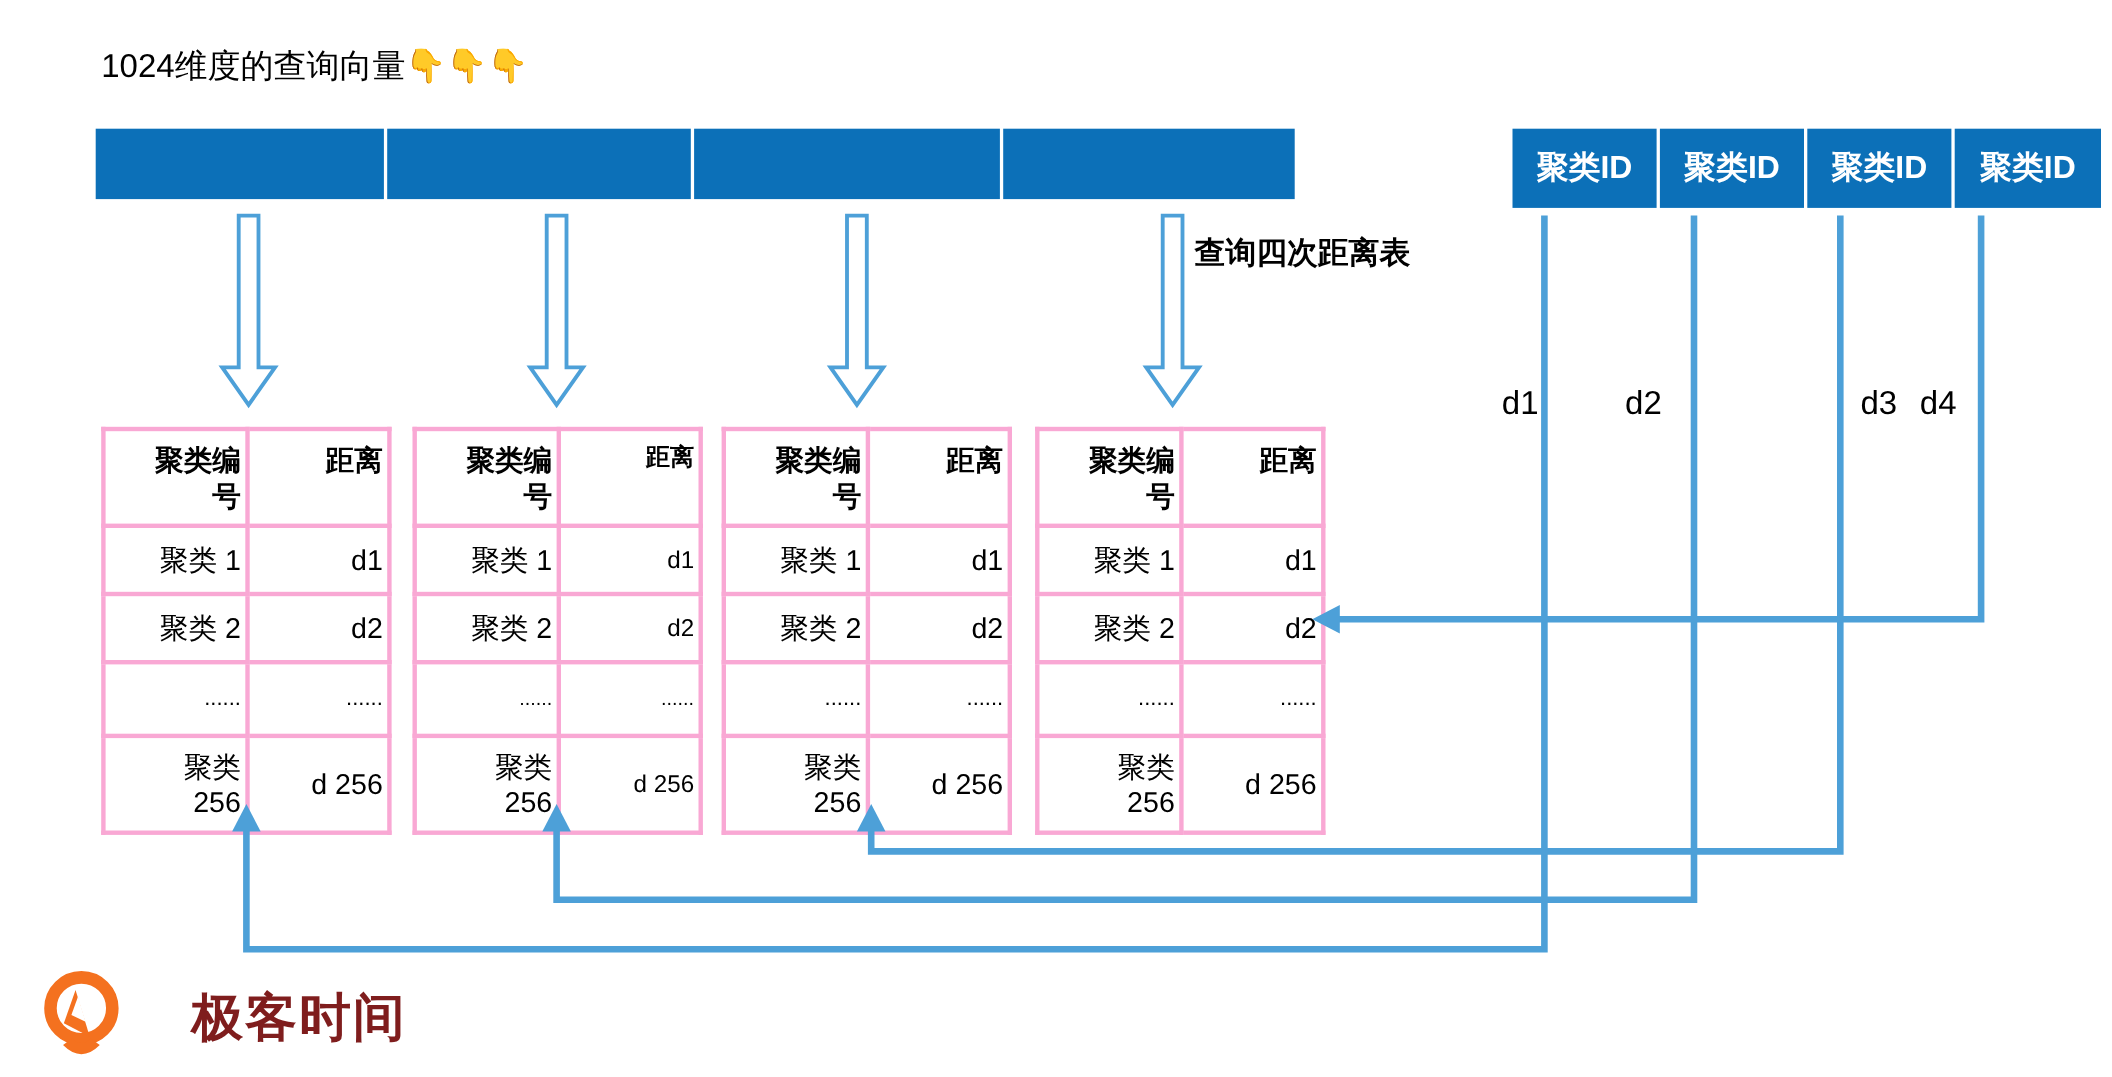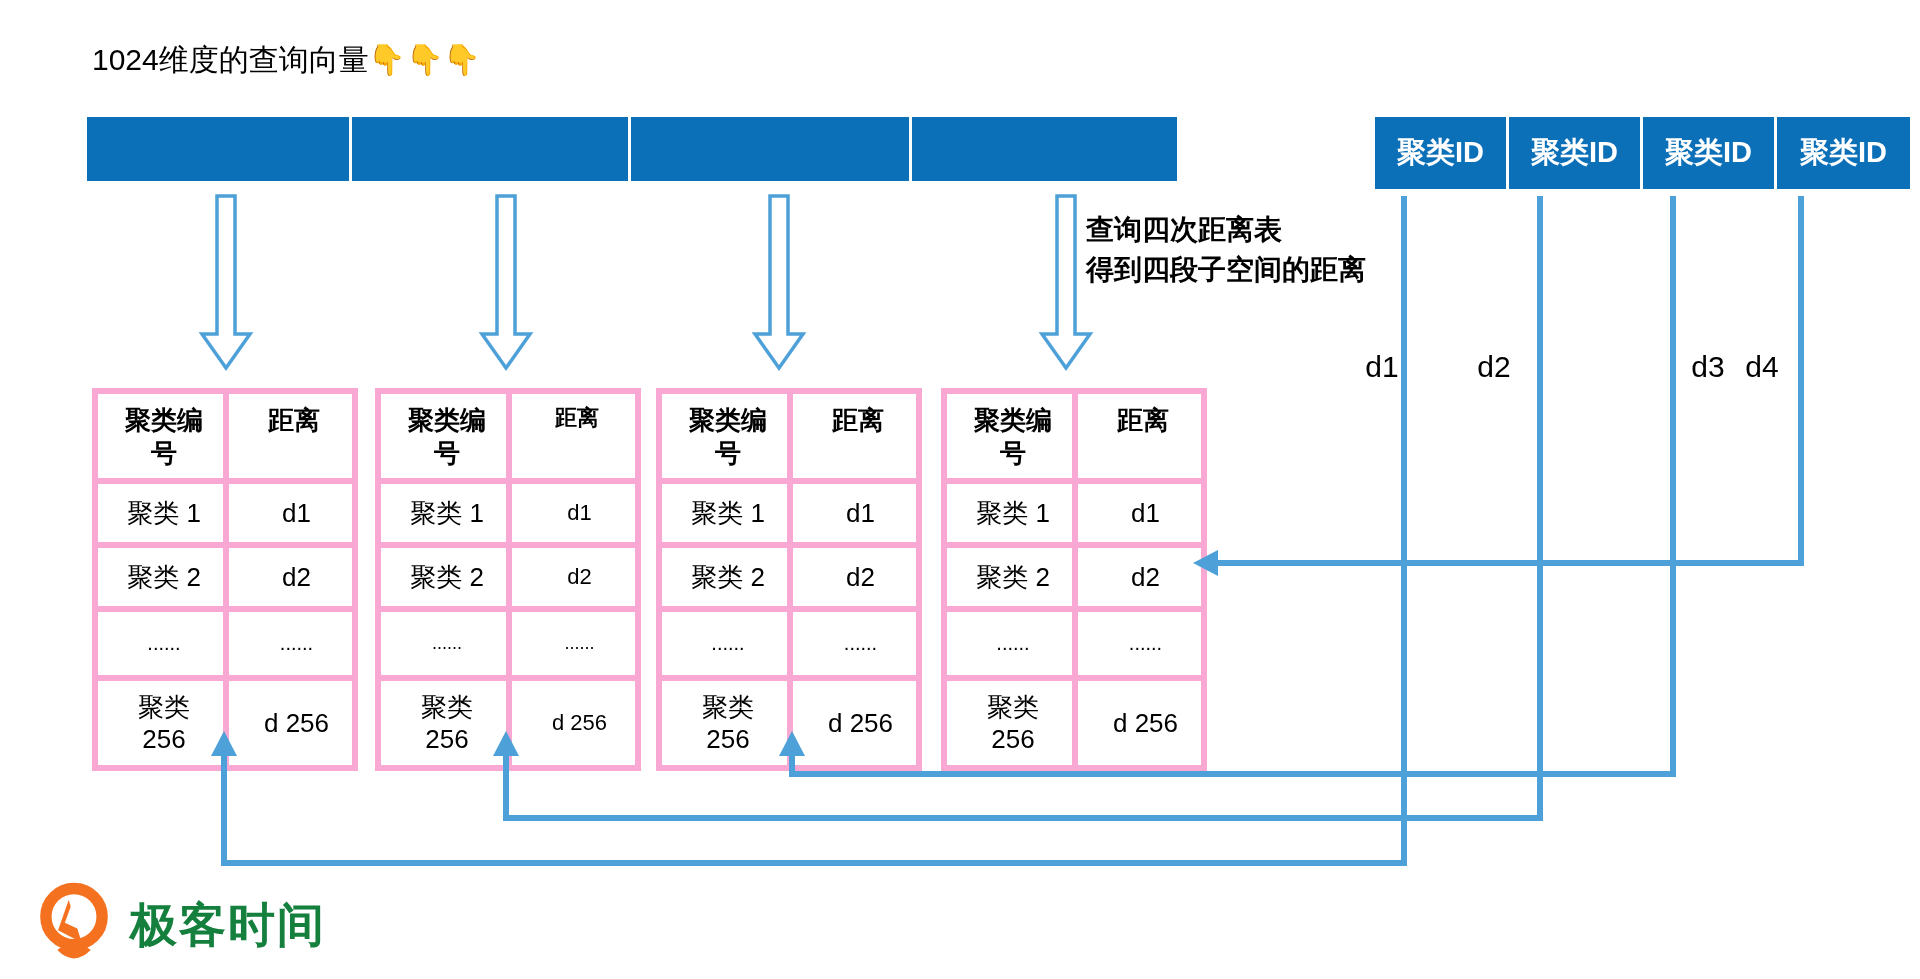--- a/index.html
+++ b/index.html
@@ -28,39 +28,39 @@
   #annotation{left:1086px;top:210px;font-size:28px;line-height:40px;white-space:nowrap;font-weight:bold;}
 
   
   .dlabel{top:350px;width:56px;text-align:center;font-size:30px;}
   #d1{left:1354px}#d2{left:1466px}#d3{left:1680px}#d4{left:1734px}
 
   
   table.dtable{position:absolute;top:388px;border-collapse:collapse;table-layout:fixed;
     background:#fff;z-index:2;}
   .dtable col.c1{width:131px}.dtable col.c2{width:129px}
-  .dtable th,.dtable td{border:6px solid #f9a8d4;font-size:26px;font-weight:normal;
-    text-align:center;padding:4px 4px 4px 11px;white-space:pre-line;vertical-align:middle;
+  .dtable th,.dtable td{border:4px solid #f9a8d4;font-size:26px;font-weight:normal;
+    text-align:right;padding:4px 4px 4px 11px;white-space:pre-line;vertical-align:middle;
     overflow:hidden;line-height:1.25;}
   .dtable th{font-weight:bold;vertical-align:top;padding-top:10px;height:70px;}
   .dtable tr.r1 td{height:50px}
   .dtable tr.r2 td{height:50px}
   .dtable tr.r3 td{height:55px;font-size:20px;}
   .dtable tr.r4 td{height:76px}
   .dtable td.dist{padding-left:16px;}
   #table-1{left:92px}#table-2{left:375px}#table-3{left:656px}#table-4{left:941px}
   #table-2 th.dist,#table-2 td.dist{font-size:22px;}
   #table-2 tr.r3 td{font-size:18px;}
 
   
   #overlay{left:0;top:0;z-index:5;pointer-events:none;}
 
   
   #logo{left:36px;top:880px;display:flex;align-items:center;gap:18px;}
-  #logo-text{font-size:47px;font-weight:bold;color:#15803d;letter-spacing:2px;}
+  #logo-text{font-size:47px;font-weight:bold;color:#7f1d1d;letter-spacing:2px;margin-left:44px;}
 </style>
 </head>
 <body>
 
 <div id="canvas">
 
   <div id="title-left" class="abs title"><span>1024维度的查询向量</span><span class="emoji">👇👇👇</span></div>
 
 
   <div id="qbar" class="abs">
@@ -72,21 +72,20 @@
 
   <div id="sample" class="abs">
     <div class="cell c1">聚类ID</div>
     <div class="cell c2">聚类ID</div>
     <div class="cell c3">聚类ID</div>
     <div class="cell c4">聚类ID</div>
   </div>
 
   <div id="annotation" class="abs">
     <div>查询四次距离表</div>
-    <div>得到四段子空间的距离</div>
   </div>
 
   <div id="d1" class="abs dlabel">d1</div>
   <div id="d2" class="abs dlabel">d2</div>
   <div id="d3" class="abs dlabel">d3</div>
   <div id="d4" class="abs dlabel">d4</div>
 
   <table id="table-1" class="dtable">
     <colgroup>
         <col class="c1">

